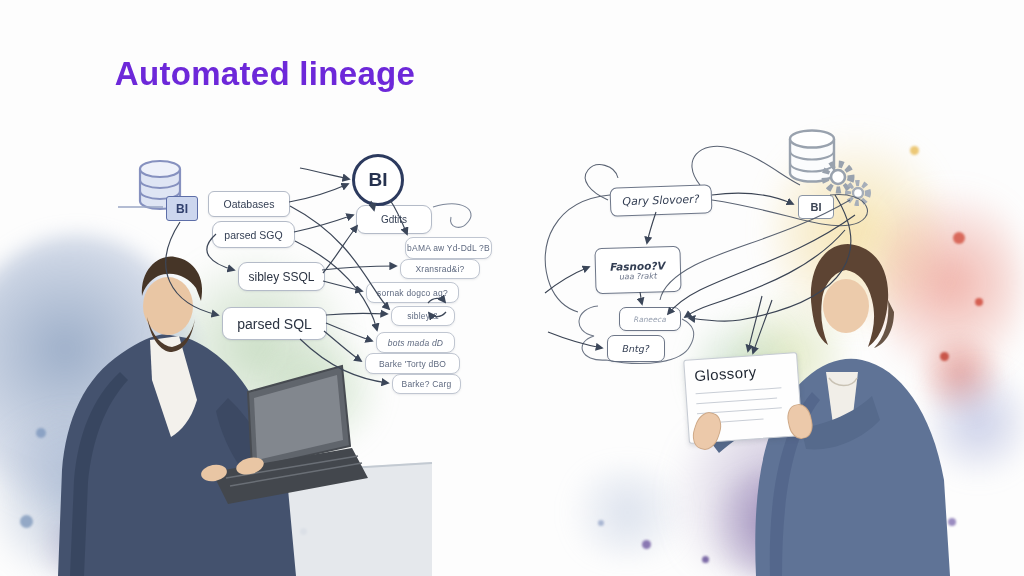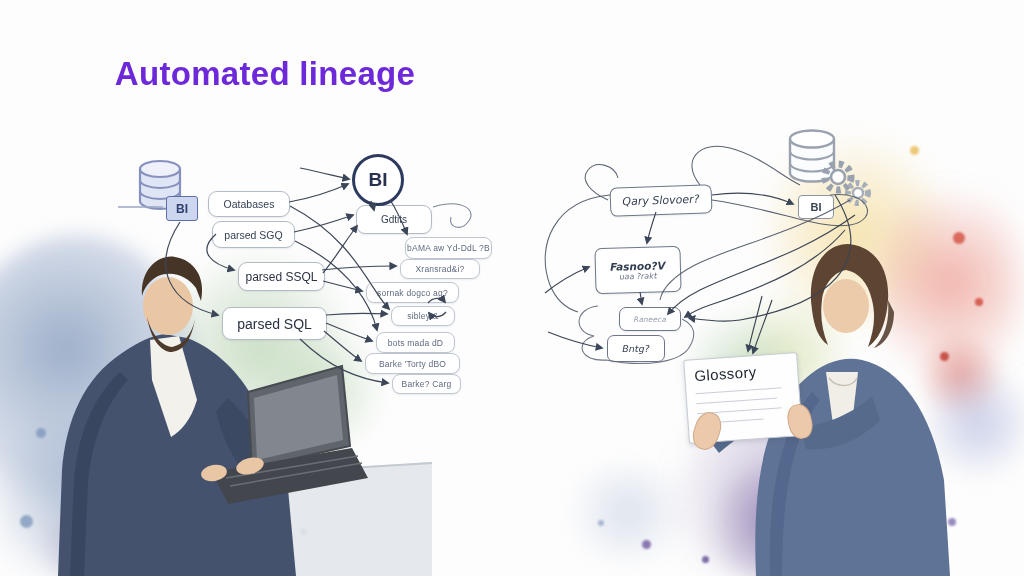--- a/index.html
+++ b/index.html
@@ -120,30 +120,30 @@
 
   <svg class="icon-abs" style="left:131px;top:156px;" width="58" height="60" viewBox="0 0 58 60">
     <path d="M9,13 v32 a20,8 0 0 0 40,0 v-32" fill="#dfe5f4" stroke="#8691bf" stroke-width="2.2"></path>
     <ellipse cx="29" cy="13" rx="20" ry="8" fill="#eef1fa" stroke="#8691bf" stroke-width="2.2"></ellipse>
     <path d="M9,24 a20,8 0 0 0 40,0" fill="none" stroke="#8691bf" stroke-width="2"></path>
     <path d="M9,35 a20,8 0 0 0 40,0" fill="none" stroke="#8691bf" stroke-width="2"></path>
   </svg>
   <div class="bi-chip">BI</div>
   <div class="bi-circle">BI</div>
 
-  <div class="node" style="left:208px;top:191px;width:80px;height:24px;font-size:10.5px;">Oatabases</div>
+  <div class="node" style="left:208px;top:191px;width:80px;height:24px;font-size:10.5px;border-radius:6px;">Oatabases</div>
   <div class="node" style="left:212px;top:221px;width:81px;height:25px;font-size:10.5px;">parsed SGQ</div>
-  <div class="node" style="left:238px;top:262px;width:85px;height:27px;font-size:12px;color:#2b3342;">parsed SSQL</div>
+  <div class="node" style="left:238px;top:262px;width:85px;height:27px;font-size:12px;color:#2b3342;">sibley SSQL</div>
   <div class="node" style="left:222px;top:307px;width:103px;height:31px;font-size:14px;color:#2b3342;text-align:right;">parsed SQL</div>
   <div class="node" style="left:356px;top:205px;width:74px;height:27px;font-size:10px;">Gdtits</div>
   <div class="node small" style="left:405px;top:237px;width:85px;height:20px;">bAMA aw Yd-DdL ?B</div>
   <div class="node small" style="left:400px;top:259px;width:78px;height:18px;text-align:center;">Xransrad&amp;i?</div>
   <div class="node small" style="left:366px;top:282px;width:91px;height:19px;">sornak dogco ag?</div>
   <div class="node small" style="left:391px;top:306px;width:62px;height:18px;">sibley &amp;</div>
-  <div class="node small" style="left:376px;top:332px;width:77px;height:19px;">bots mada dD</div>
+  <div class="node small" style="left:376px;top:332px;width:77px;height:19px;font-style:italic;">bots mada dD</div>
   <div class="node small" style="left:365px;top:353px;width:93px;height:19px;">Barke 'Torty dBO</div>
   <div class="node small" style="left:392px;top:374px;width:67px;height:18px;">Barke? Carg</div>
 
   <svg class="icon-abs" style="left:780px;top:125px;" width="95" height="92" viewBox="0 0 95 92">
     <path d="M10,14 v34 a22,8.5 0 0 0 44,0 v-34" fill="#fbfcfd" stroke="#99a2ae" stroke-width="2.4"></path>
     <ellipse cx="32" cy="14" rx="22" ry="8.5" fill="#ffffff" stroke="#99a2ae" stroke-width="2.4"></ellipse>
     <path d="M10,26 a22,8.5 0 0 0 44,0" fill="none" stroke="#99a2ae" stroke-width="2"></path>
     <path d="M10,38 a22,8.5 0 0 0 44,0" fill="none" stroke="#99a2ae" stroke-width="2"></path>
     <g>
       <circle cx="58" cy="52" r="13" fill="none" stroke="#99a2ae" stroke-width="7" stroke-dasharray="4.6 4.2"></circle>

